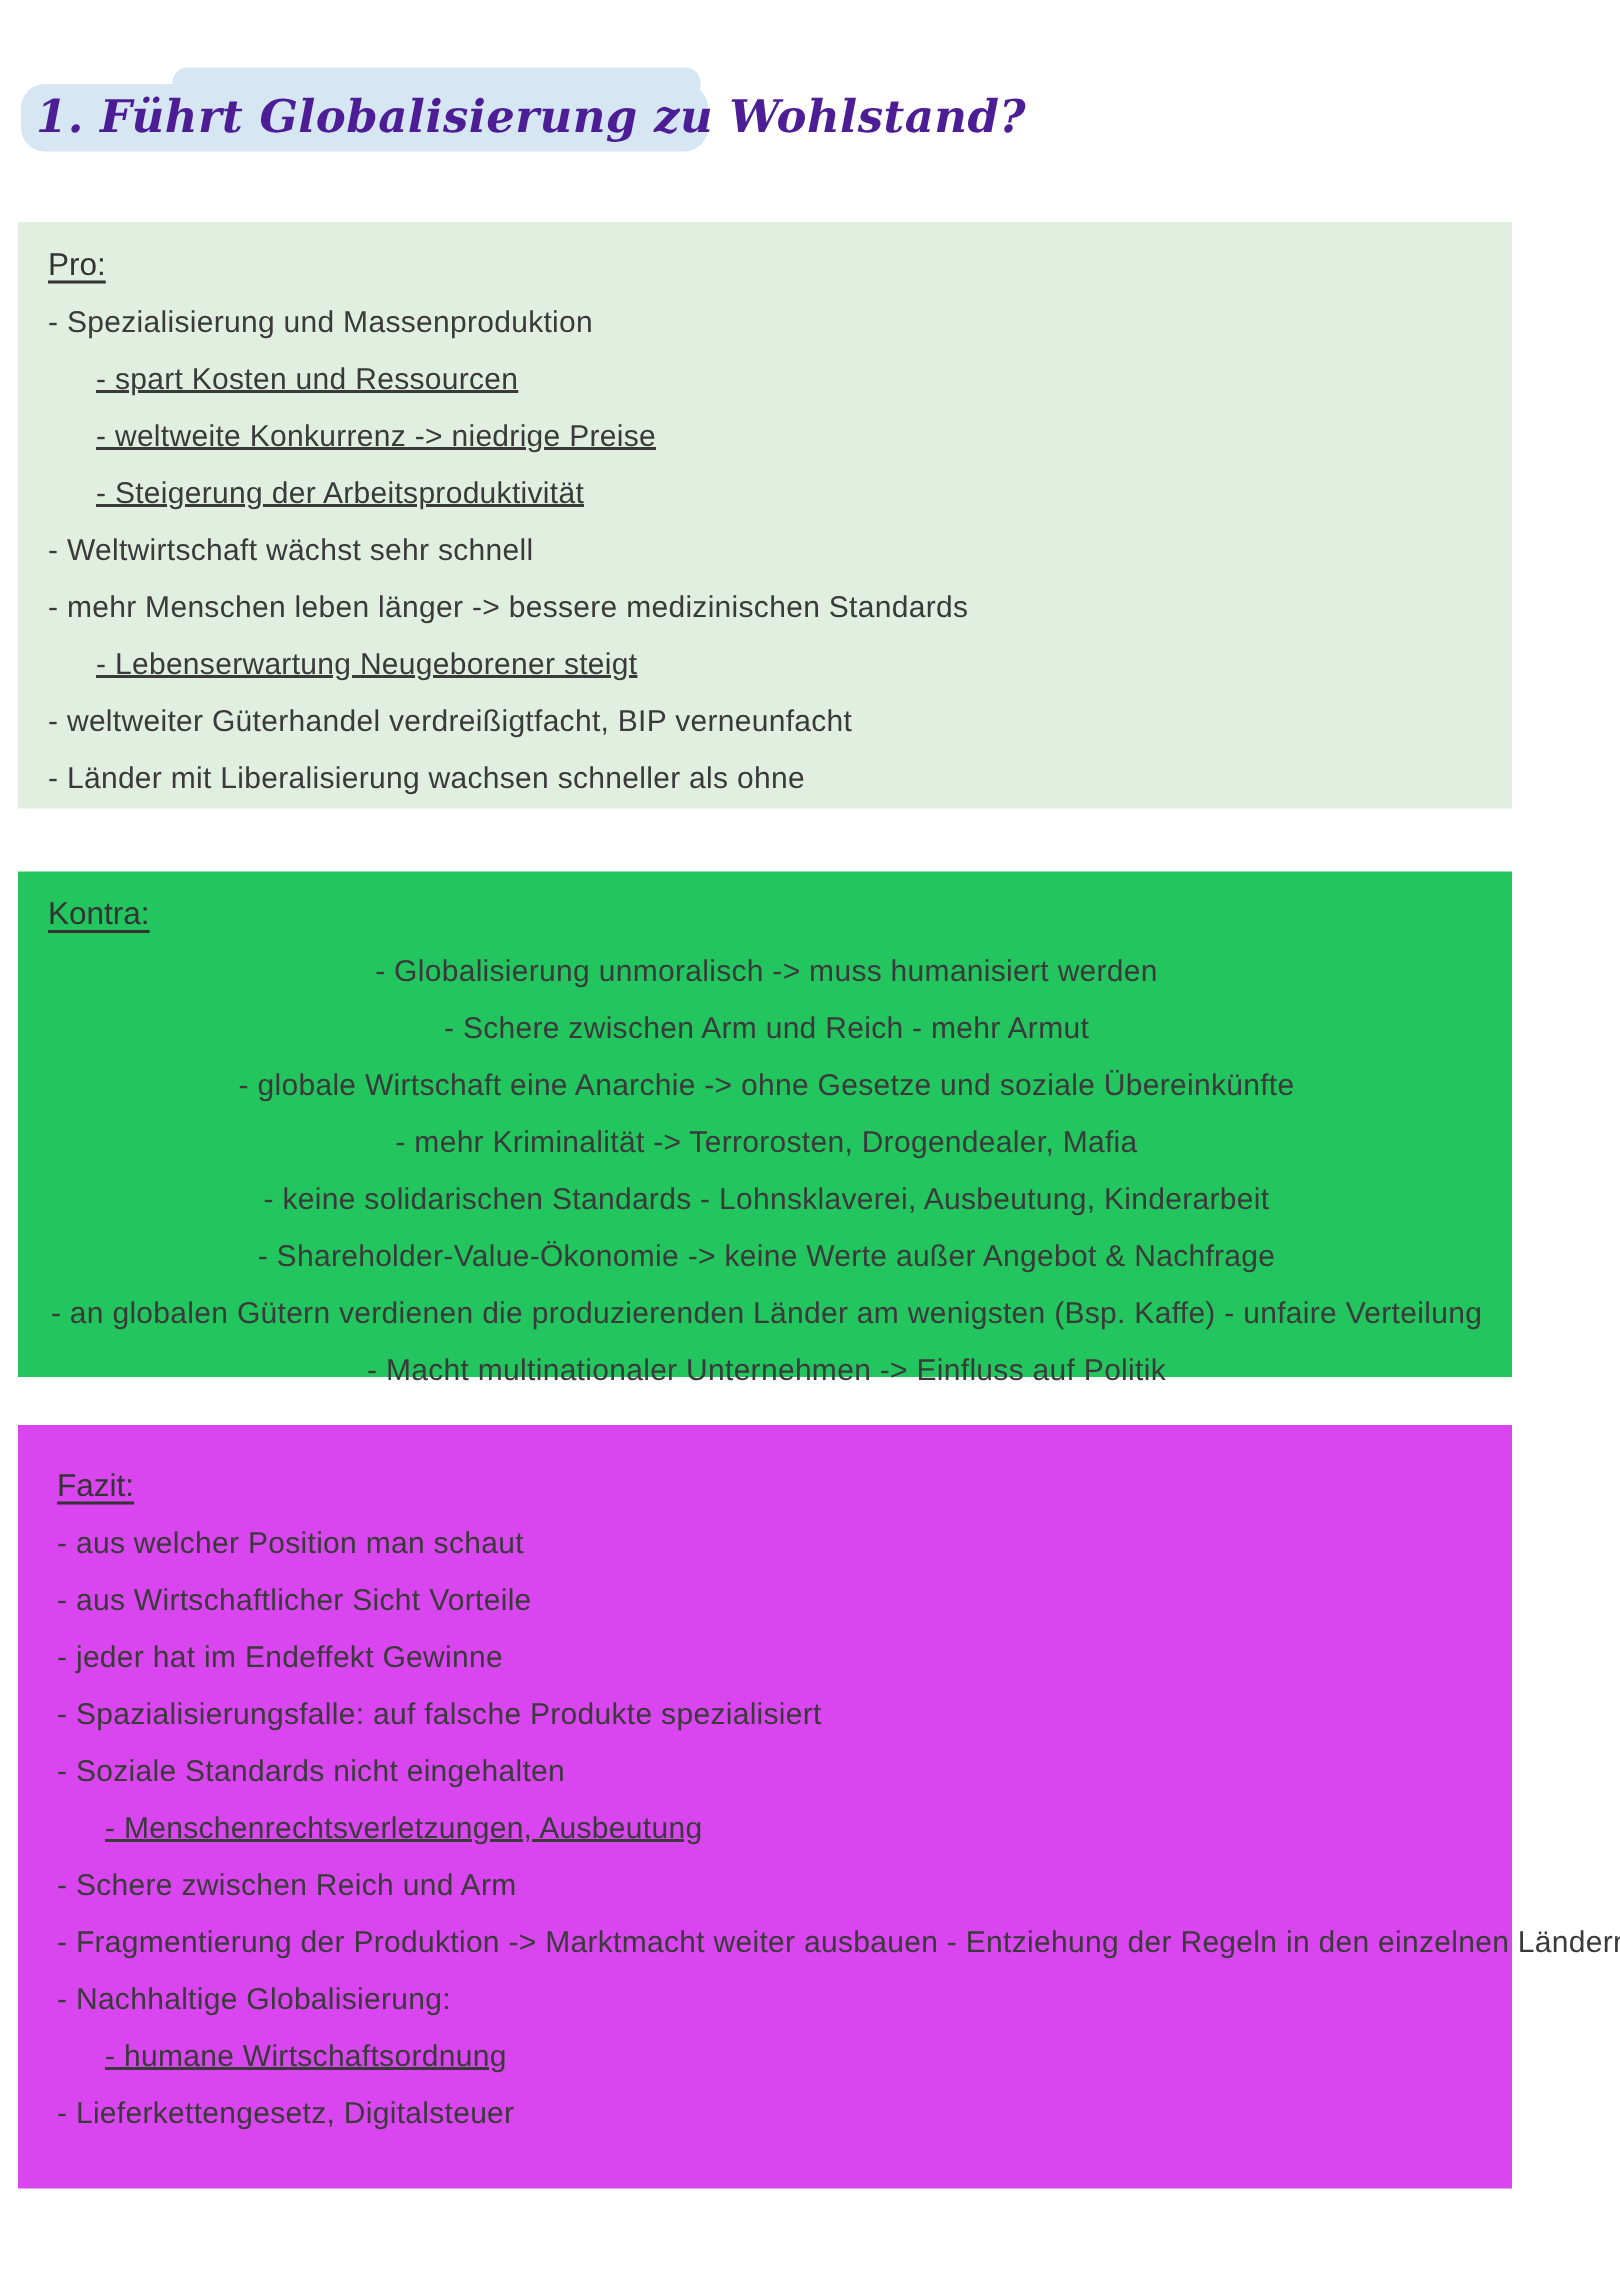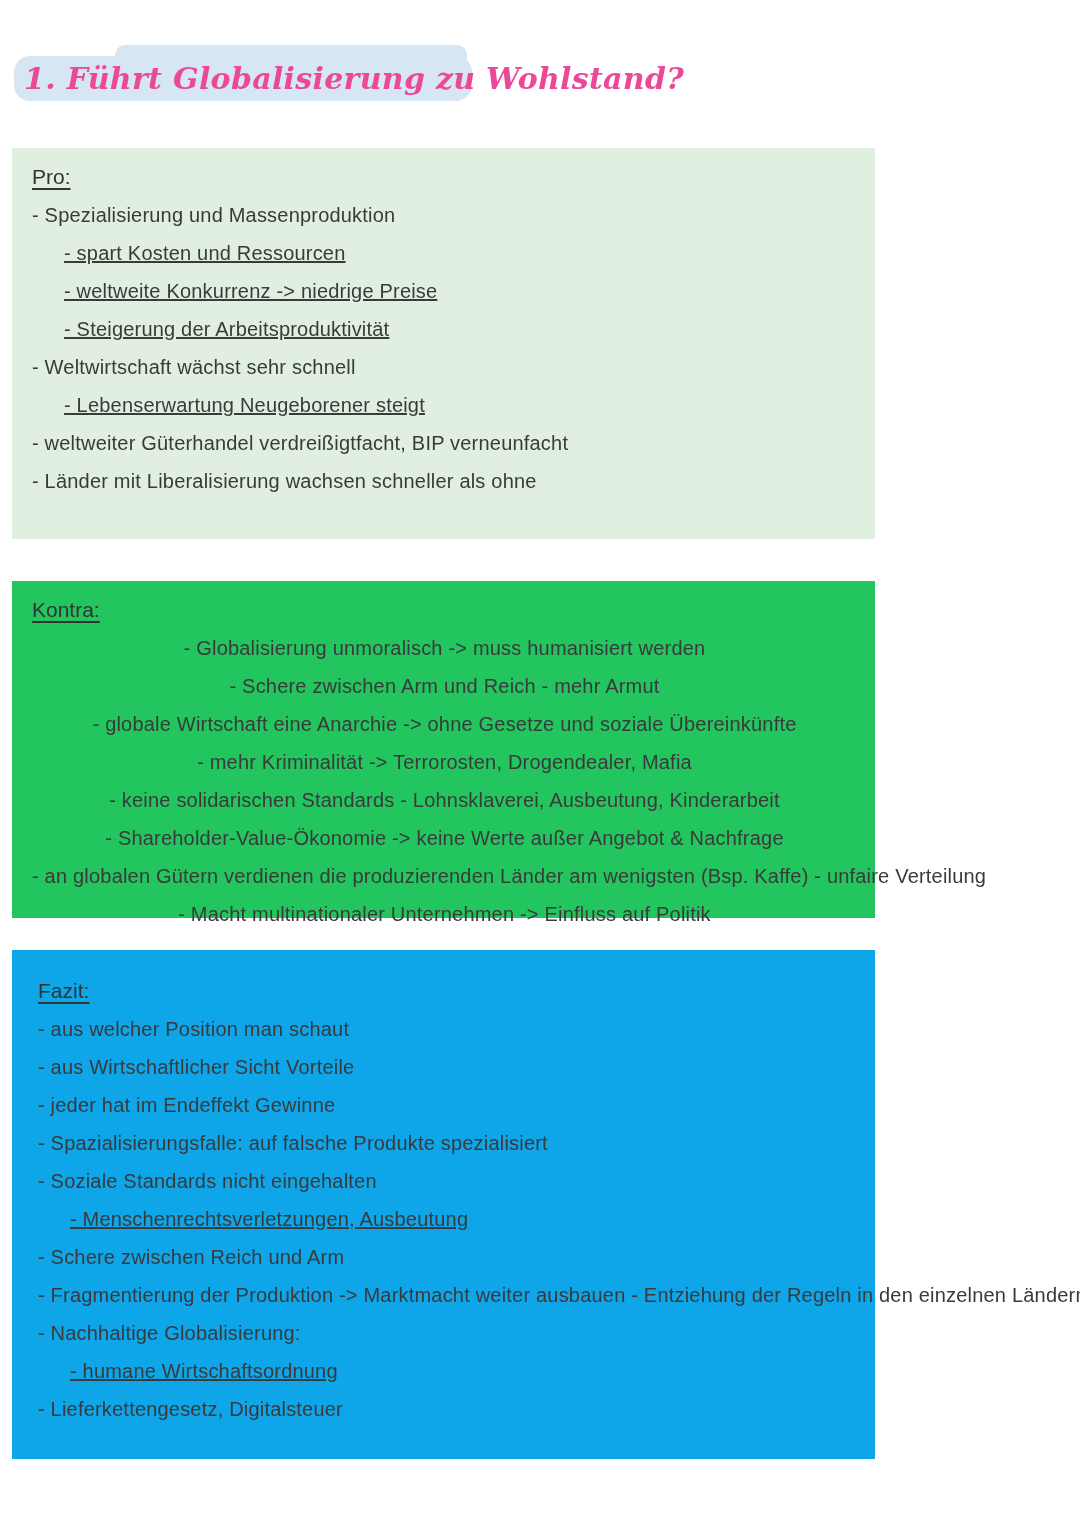--- a/index.html
+++ b/index.html
@@ -9,26 +9,26 @@
     font-family:"Liberation Sans", sans-serif;
     color:#3a3a3a;
   }
   
   .hl { position:absolute; background:#d6e6f3; }
   .hl-top  { left:115px; top:45px; width:352px; height:22px; border-radius:10px; }
   .hl-main { left:14px;  top:56px; width:458px; height:45px; border-radius:16px; }
   .title {
     position:absolute; left:24px; top:59px; margin:0;
     font-family:"DejaVu Serif", serif; font-style:italic; font-weight:700;
-    font-size:30px; line-height:40px; letter-spacing:0.3px; color:#ec4899;
+    font-size:30px; line-height:40px; letter-spacing:0.3px; color:#4c1d95;
     white-space:nowrap;
   }
   
   .box {
-    position:absolute; left:12px; width:863px; box-sizing:border-box;
+    position:absolute; left:12px; width:996px; box-sizing:border-box;
     padding:10px 18px 0 20px;
   }
   .box-pro    { top:148px; height:391px; background:#e0efe0; }
   .box-kontra { top:581px; height:337px; background:#f9e3e1; }
   .box-fazit  { top:950px; height:509px; background:#f5f5f5; padding-top:22px; padding-left:26px; }
   .heading {
     height:38px; line-height:38px; font-size:21px; color:#333333;
     text-decoration:underline; text-underline-offset:4px;
     text-decoration-thickness:1.5px; white-space:nowrap; width:max-content;
   }
@@ -50,41 +50,42 @@
   </div>
 
   <section class="box box-pro" style="background-color: rgb(224, 239, 224);">
     <div class="heading">Pro:</div>
     <div>
         <div class="line">- Spezialisierung und Massenproduktion</div>
         <div class="line indent">- spart Kosten und Ressourcen</div>
         <div class="line indent">- weltweite Konkurrenz -&gt; niedrige Preise</div>
         <div class="line indent">- Steigerung der Arbeitsproduktivität</div>
         <div class="line">- Weltwirtschaft wächst sehr schnell</div>
+        <div class="line">- mehr Menschen leben länger -&gt; bessere medizinischen Standards</div>
         <div class="line indent">- Lebenserwartung Neugeborener steigt</div>
         <div class="line">- weltweiter Güterhandel verdreißigtfacht, BIP verneunfacht</div>
         <div class="line">- Länder mit Liberalisierung wachsen schneller als ohne</div>
       </div>
   </section>
 
   <section class="box box-kontra" style="background-color: #22c55e; text-align: center;">
     <div class="heading">Kontra:</div>
     <div>
         <div class="line">- Globalisierung unmoralisch -&gt; muss humanisiert werden</div>
         <div class="line">- Schere zwischen Arm und Reich - mehr Armut</div>
         <div class="line">- globale Wirtschaft eine Anarchie -&gt; ohne Gesetze und soziale Übereinkünfte</div>
         <div class="line">- mehr Kriminalität -&gt; Terrorosten, Drogendealer, Mafia</div>
         <div class="line">- keine solidarischen Standards - Lohnsklaverei, Ausbeutung, Kinderarbeit</div>
         <div class="line">- Shareholder-Value-Ökonomie -&gt; keine Werte außer Angebot &amp; Nachfrage</div>
         <div class="line">- an globalen Gütern verdienen die produzierenden Länder am wenigsten (Bsp. Kaffe) - unfaire Verteilung</div>
         <div class="line">- Macht multinationaler Unternehmen -&gt; Einfluss auf Politik</div>
       </div>
   </section>
 
-  <section class="box box-fazit" style="background-color: #0ea5e9;">
+  <section class="box box-fazit" style="background-color: #d946ef;">
     <div class="heading">Fazit:</div>
     <div>
         <div class="line">- aus welcher Position man schaut</div>
         <div class="line">- aus Wirtschaftlicher Sicht Vorteile</div>
         <div class="line">- jeder hat im Endeffekt Gewinne</div>
         <div class="line">- Spazialisierungsfalle: auf falsche Produkte spezialisiert</div>
         <div class="line">- Soziale Standards nicht eingehalten</div>
         <div class="line indent">- Menschenrechtsverletzungen, Ausbeutung</div>
         <div class="line">- Schere zwischen Reich und Arm</div>
         <div class="line">- Fragmentierung der Produktion -&gt; Marktmacht weiter ausbauen - Entziehung der Regeln in den einzelnen Ländern</div>

